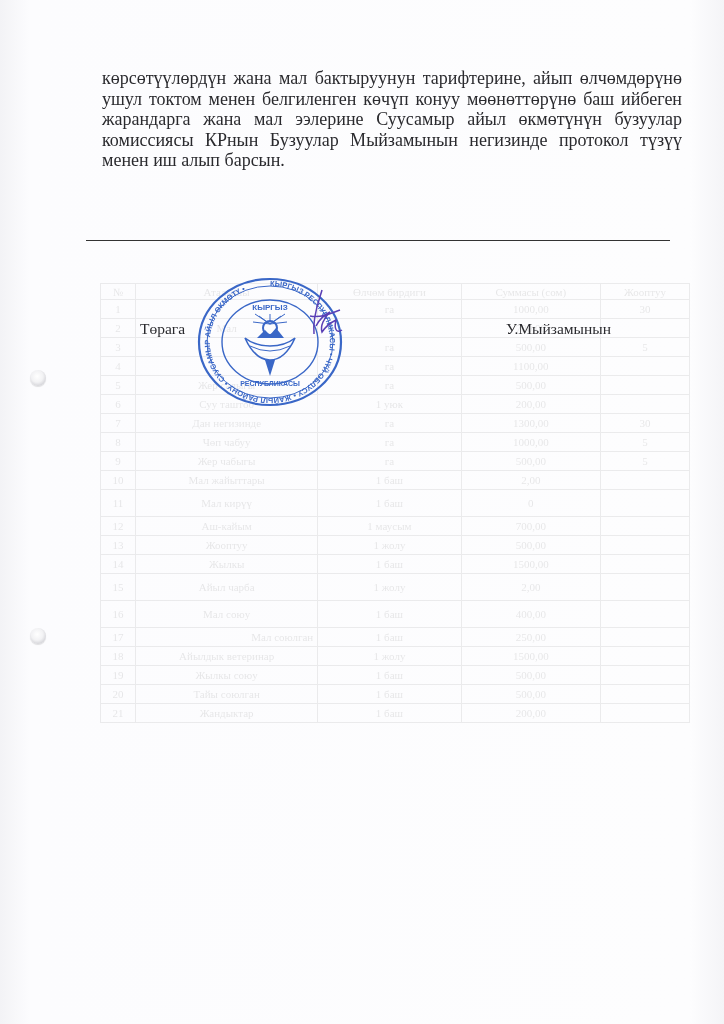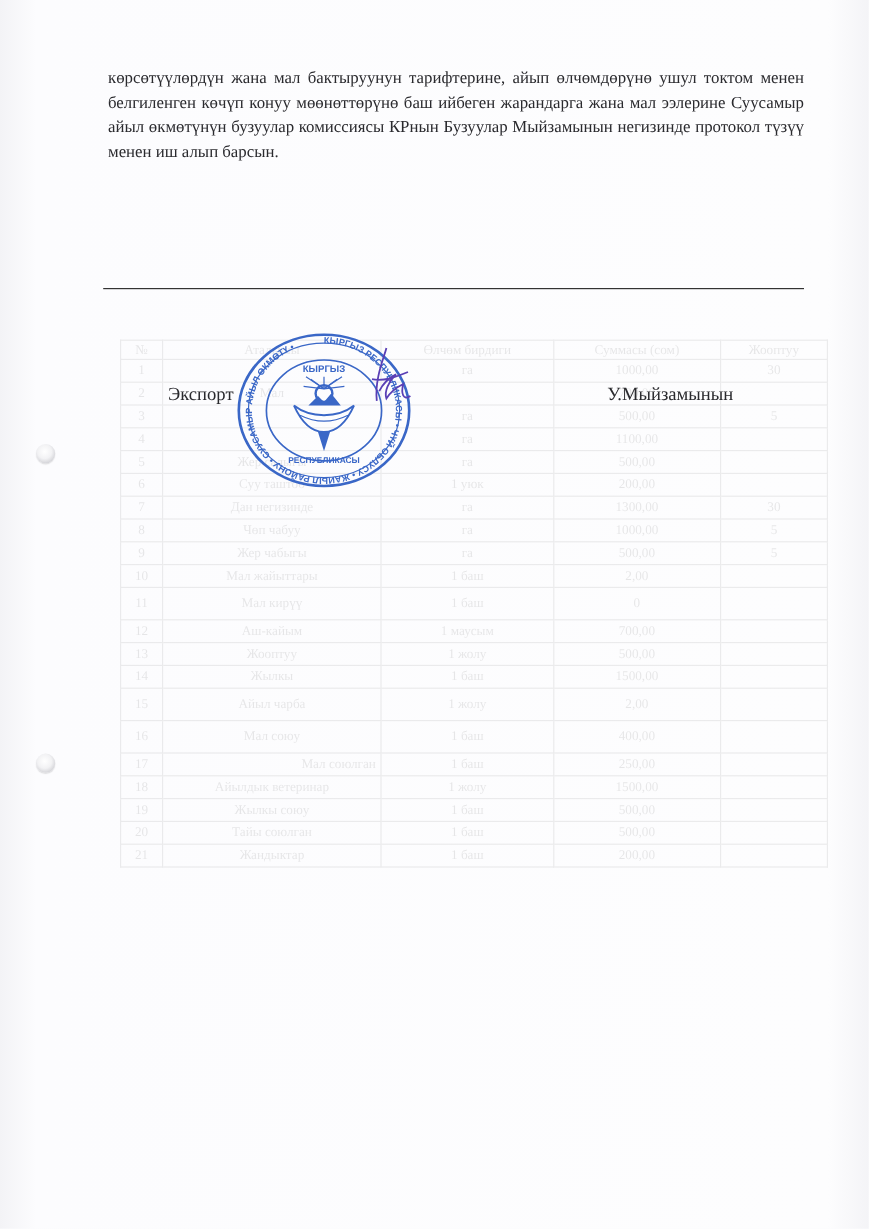--- a/index.html
+++ b/index.html
@@ -5,22 +5,22 @@
     html, body { margin: 0; padding: 0; }
     body {
       width: 724px; height: 1024px; position: relative; overflow: hidden;
       background: #fbfbfd;
       font-family: "Liberation Serif", serif;
       color: #2a2a2e;
     }
     .page { position: absolute; inset: 0; background: linear-gradient(90deg,#f3f3f6 0,#fcfcfe 30px,#fdfdfe 690px,#f4f4f7 724px); }
     .para {
       position: absolute; left: 90px; width: 580px;
-      font-size: 14px; line-height: 20.5px; text-align: justify;
-      margin: 0;
+      font-size: 18px; line-height: 20.5px; text-align: justify;
+      margin: 12px;
     }
     .p1 { top: 56px; }
     .p2 { top: 160px; left: 78px; width: 592px; text-indent: 0; }
     .p2 .cont { display:block; padding-left: 12px; }
     .p3 { top: 200px; left: 78px; width: 592px; }
     .p3 .cont { display:block; padding-left: 12px; }
     .rule { position: absolute; left: 86px; width: 584px; top: 240px; height: 0; border-top: 1.3px solid #333; }
     .p4 { top: 243px; left: 86px; width: 584px; }
     .sig-label { position: absolute; left: 140px; top: 320px; font-size: 15.5px; }
     .sig-name { position: absolute; left: 506px; top: 320px; font-size: 15.5px; }
@@ -206,21 +206,21 @@
     </table>
   </div>
 
   <p class="para p1">көрсөтүүлөрдүн жана мал бактыруунун тарифтерине, айып өлчөмдөрүнө ушул токтом менен белгиленген көчүп конуу мөөнөттөрүнө баш ийбеген жарандарга жана мал ээлерине Суусамыр айыл өкмөтүнүн бузуулар комиссиясы КРнын Бузуулар Мыйзамынын негизинде протокол түзүү менен иш алып барсын.</p>
 
 
 
   <div class="rule"></div>
 
 
-  <div class="sig-label">Экспорт</div>
+  <div class="sig-label">Төрага</div>
   <div class="sig-name">У.Мыйзамынын</div>
 
   <svg class="stamp" viewBox="0 0 150 132">
     <defs>
       <path id="ring" d="M75,10 a60,56 0 1,1 -0.1,0"></path>
     </defs>
     <ellipse cx="75" cy="66" rx="71" ry="63" fill="none" stroke="#3a67c7" stroke-width="2.2"></ellipse>
     <ellipse cx="75" cy="66" rx="63" ry="56" fill="none" stroke="#3a67c7" stroke-width="1"></ellipse>
     <ellipse cx="75" cy="66" rx="48" ry="42" fill="none" stroke="#3a67c7" stroke-width="1.4"></ellipse>
     <text font-size="7.5" fill="#3a67c7" font-family="Liberation Sans, sans-serif" font-weight="bold">

